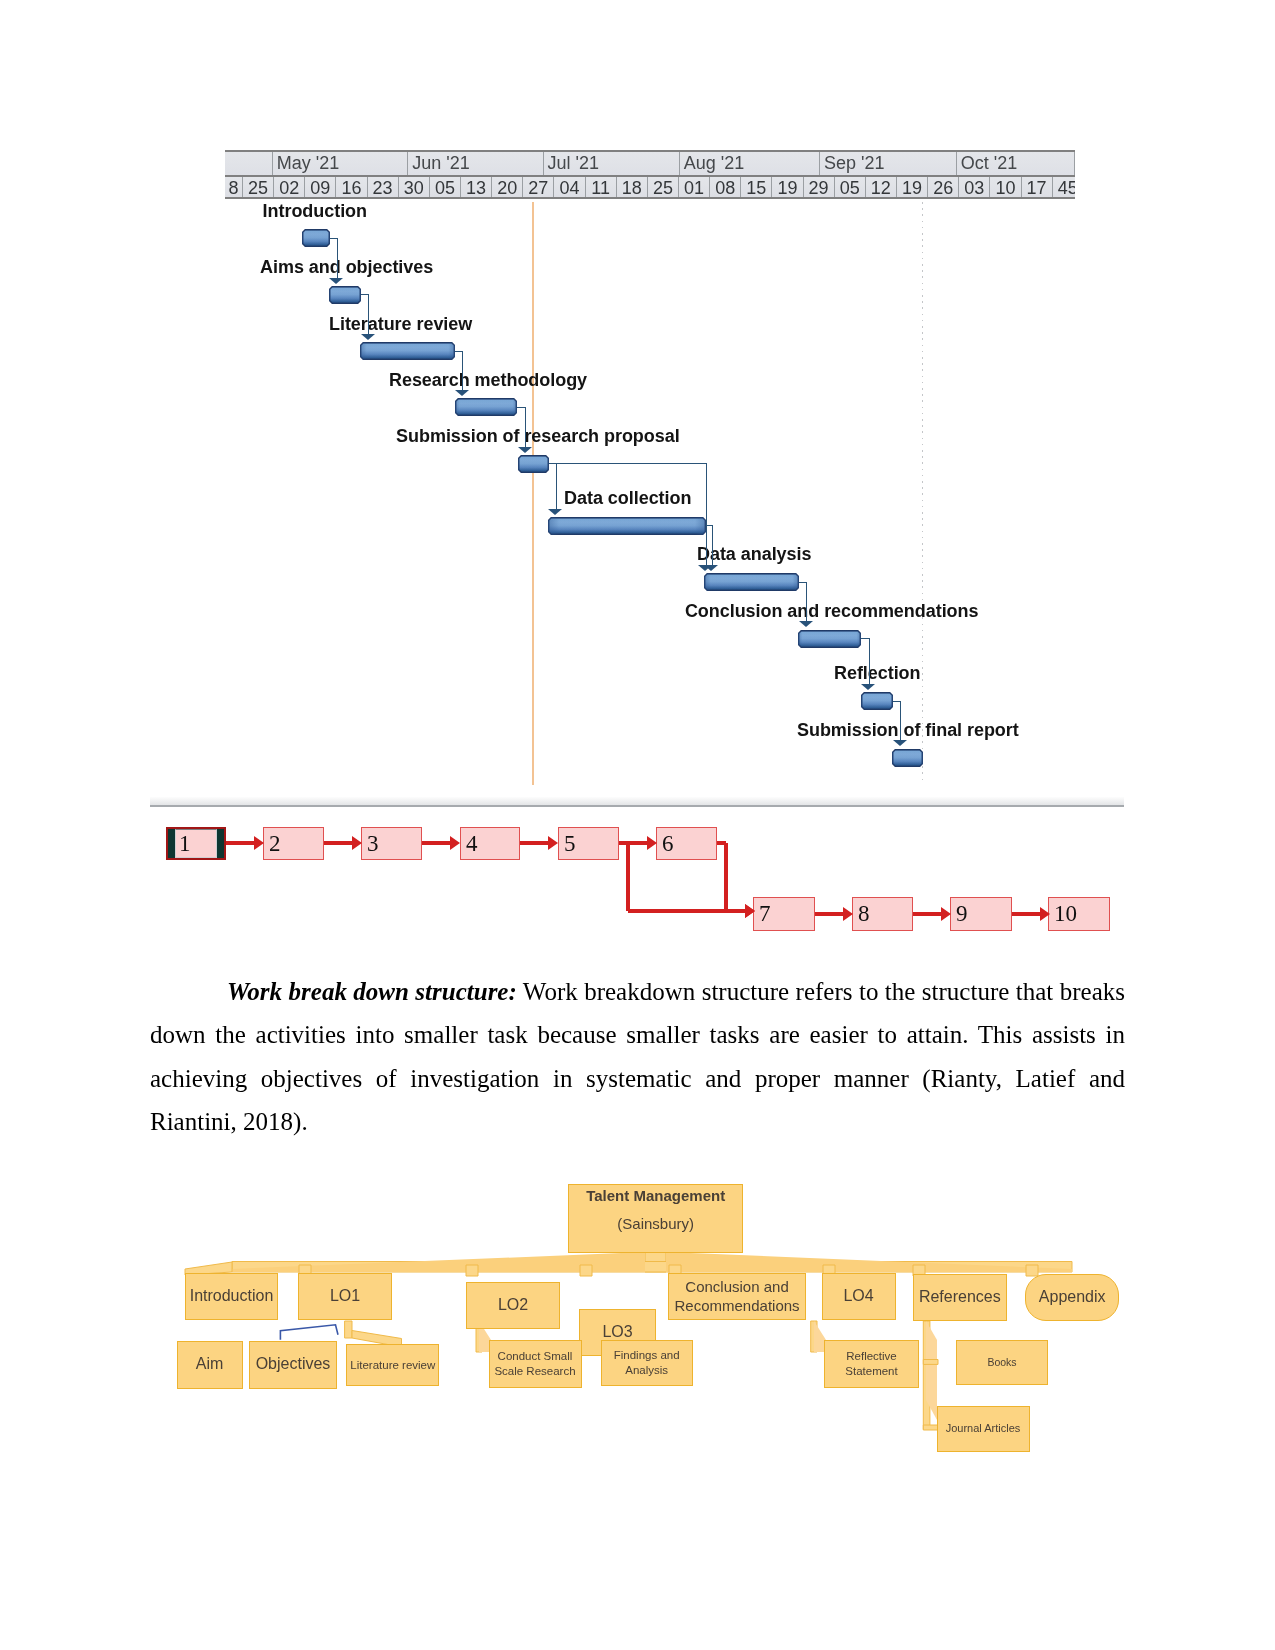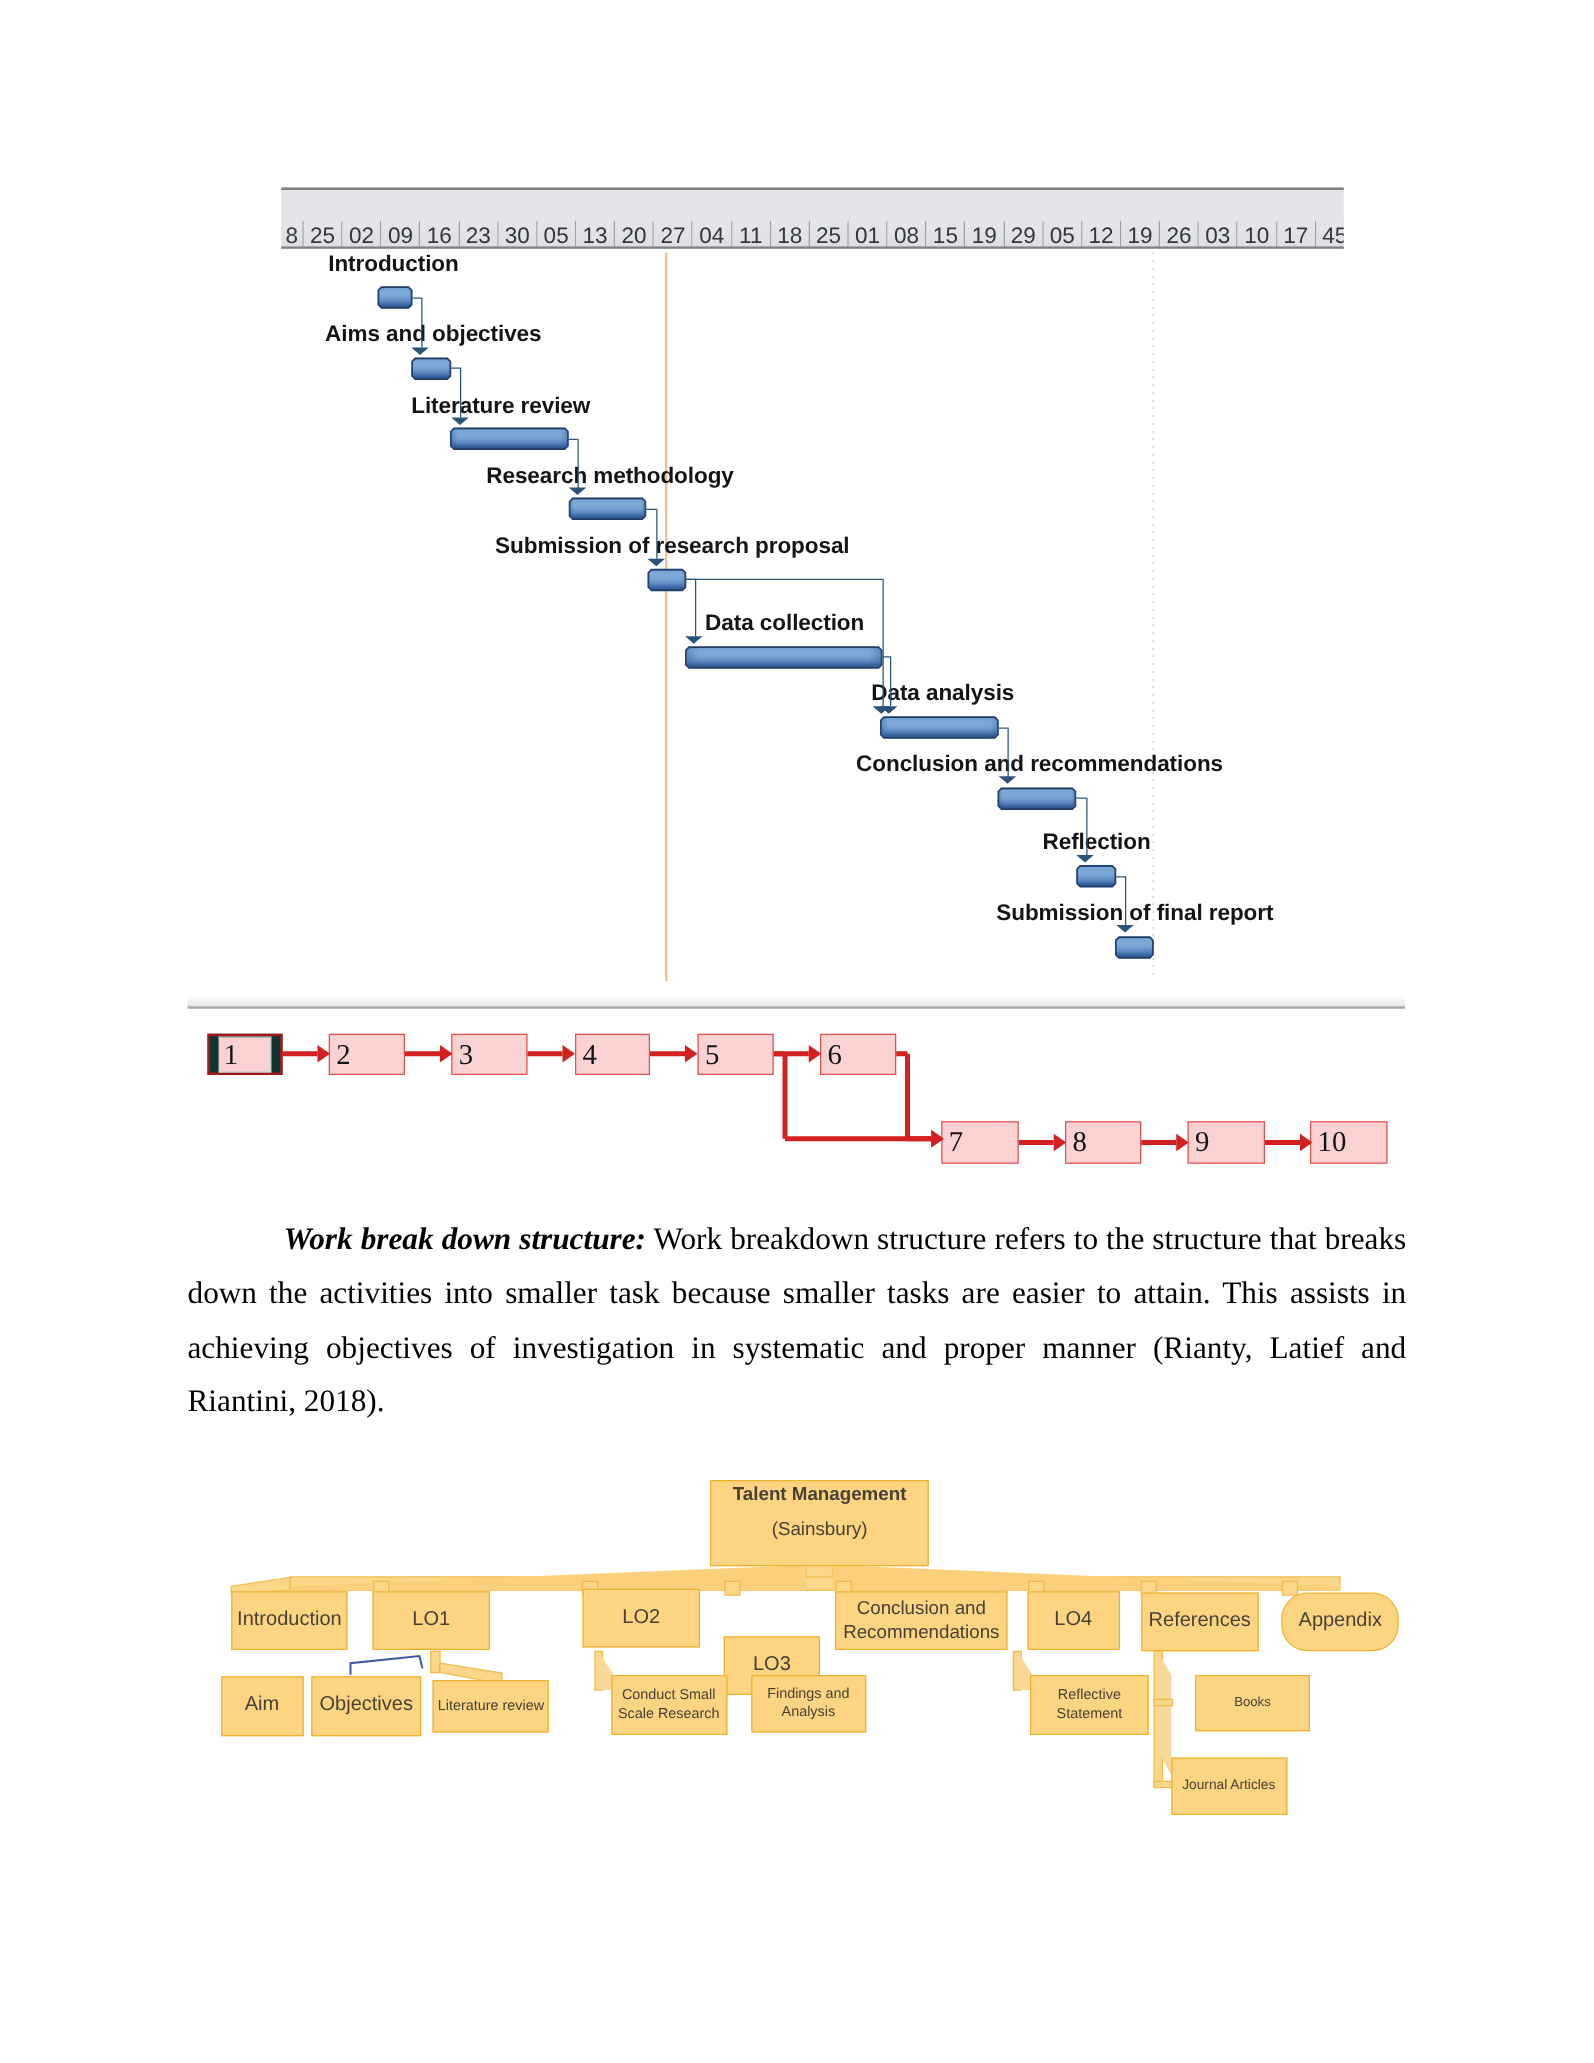--- a/index.html
+++ b/index.html
@@ -63,20 +63,43 @@
   .wnode.root{justify-content:flex-start;padding-top:1px;}
   .wnode.root > div:first-child{font-weight:700;margin-bottom:8px;}
 </style>
 </head>
 <body>
 
 <div class="page">
 
   <div class="gantt">
     <div class="gantt-head">
+      <div class="month-row">
+          <div class="month-cell" style="width:47.69999999999999px">
+            <span></span>
+          </div>
+          <div class="month-cell" style="width:135.60000000000002px">
+            <span>May '21</span>
+          </div>
+          <div class="month-cell" style="width:135.3px">
+            <span>Jun '21</span>
+          </div>
+          <div class="month-cell" style="width:136.10000000000002px">
+            <span>Jul '21</span>
+          </div>
+          <div class="month-cell" style="width:140.29999999999995px">
+            <span>Aug '21</span>
+          </div>
+          <div class="month-cell" style="width:136.89999999999998px">
+            <span>Sep '21</span>
+          </div>
+          <div class="month-cell" style="width:118.10000000000002px">
+            <span>Oct '21</span>
+          </div>
+        </div>
       <div class="week-row">
           <div class="week-cell" style="width:18px">8</div>
           <div class="week-cell" style="width:31.15px">25</div>
           <div class="week-cell" style="width:31.15px">02</div>
           <div class="week-cell" style="width:31.15px">09</div>
           <div class="week-cell" style="width:31.15px">16</div>
           <div class="week-cell" style="width:31.15px">23</div>
           <div class="week-cell" style="width:31.15px">30</div>
           <div class="week-cell" style="width:31.15px">05</div>
           <div class="week-cell" style="width:31.15px">13</div>
@@ -476,21 +499,21 @@
         <polygon points="773.3,189.5 788,189.5 788,194.4000000000001 773.3,194.4000000000001" fill="#fcd789" stroke="#f0ba4a" stroke-width="1"></polygon>
         <polygon points="773.3,255 788,255 788,260 773.3,260" fill="#fcd789" stroke="#f0ba4a" stroke-width="1"></polygon>
         <polyline points="130.39999999999998,169.70000000000005 130.39999999999998,160.5999999999999 185.5,154.79999999999995 188,164.70000000000005" fill="none" stroke="#3a58a8" stroke-width="1.6"></polyline>
       </svg>
       <div class="wnode root" style="left:418.20000000000005px;top:14px;width:175px;height:69px;font-size:15px;">
         <div>Talent Management</div>
         <div>(Sainsbury)</div>
       </div>
       <div class="wnode" style="left:35px;top:103.29999999999995px;width:93px;height:47px;font-size:16px;">Introduction</div>
       <div class="wnode" style="left:148px;top:103.29999999999995px;width:94px;height:47px;font-size:16px;">LO1</div>
-      <div class="wnode" style="left:316px;top:101px;width:94px;height:47px;font-size:16px;">LO2</div>
+      <div class="wnode" style="left:316px;top:112px;width:94px;height:47px;font-size:16px;">LO2</div>
       <div class="wnode" style="left:429px;top:103.29999999999995px;width:77px;height:47px;font-size:16px;margin-top:36px;">LO3</div>
       <div class="wnode" style="left:518.3px;top:102.59999999999991px;width:137.5px;height:47px;font-size:15px;">Conclusion and Recommendations</div>
       <div class="wnode" style="left:671.6px;top:103.29999999999995px;width:74px;height:47px;font-size:16px;">LO4</div>
       <div class="wnode" style="left:762.8px;top:104.09999999999991px;width:94px;height:47px;font-size:16px;">References</div>
       <div class="wnode" style="left:875.2px;top:103.79999999999995px;width:94px;height:47px;font-size:16px;border-radius:21px;">Appendix</div>
       <div class="wnode" style="left:26.599999999999994px;top:170.5px;width:66px;height:48px;font-size:16px;">Aim</div>
       <div class="wnode" style="left:99px;top:170.5px;width:88px;height:48px;font-size:16px;">Objectives</div>
       <div class="wnode" style="left:196.3px;top:174.20000000000005px;width:93px;height:42px;font-size:11.5px;">Literature review</div>
       <div class="wnode" style="left:338.5px;top:170.4000000000001px;width:93px;height:48px;font-size:11.5px;">Conduct Small Scale Research</div>
       <div class="wnode" style="left:450.70000000000005px;top:170.4000000000001px;width:92px;height:46px;font-size:11.5px;">Findings and Analysis</div>

